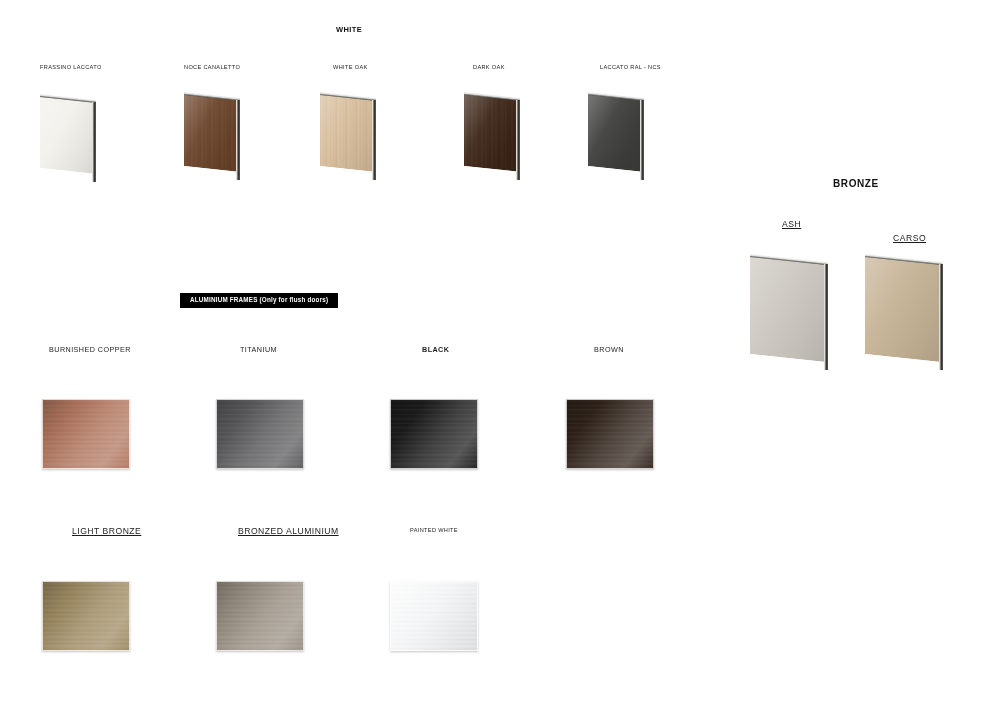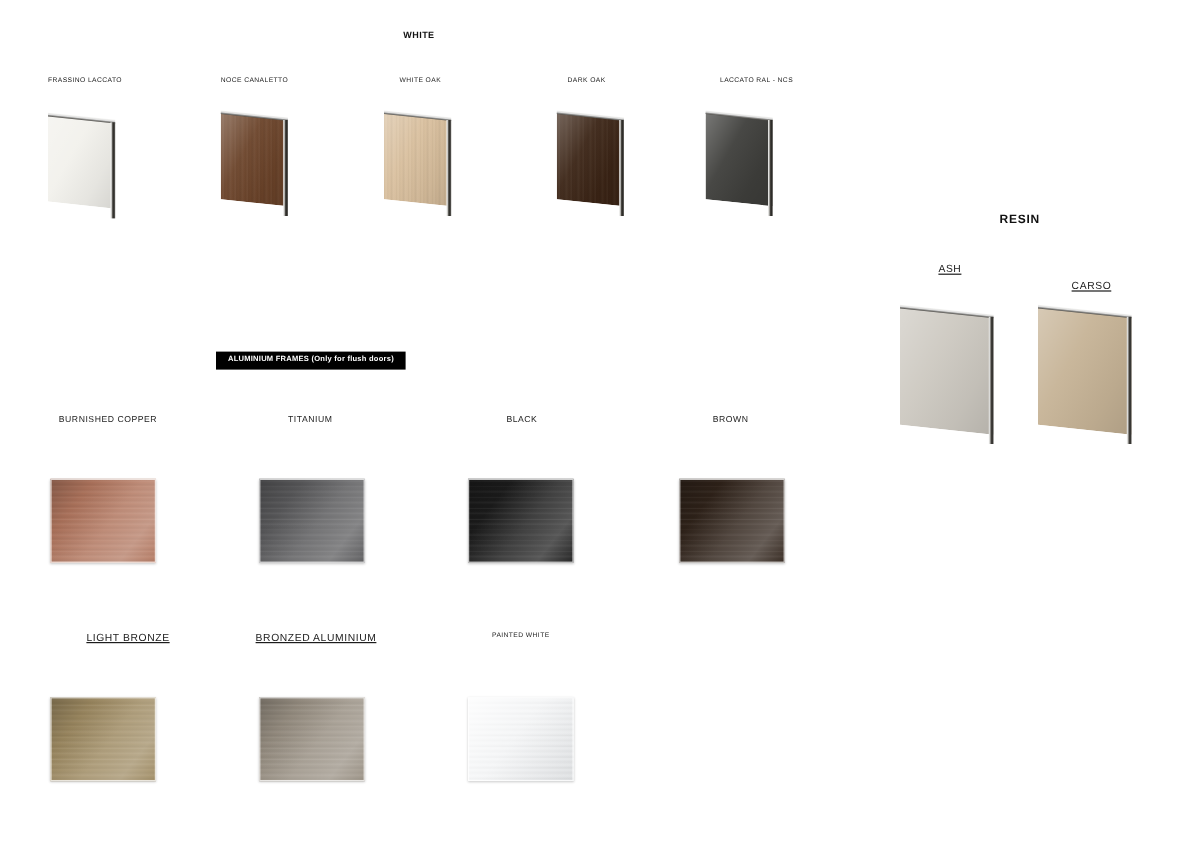--- a/index.html
+++ b/index.html
@@ -167,21 +167,21 @@
     <div class="panel3d" style="left: 588px; top: 94px; width: 56px; height: 72px;">
       <div class="face" style="transform: skewY(6deg); transform-origin: left top;">
         <div class="skin" style="background: rgb(62, 62, 59);"></div>
         <div class="sheen"></div>
       </div>
       <div class="top-edge" style="top: -2px; transform: skewY(6deg); transform-origin: left top;"></div>
       <div class="right-edge" style="height: 80px; top: 6px;"></div>
     </div>
   </div>
 
-<div class="abs section-title" id="resin-title">RESIN</div>
+<div class="abs section-title" id="resin-title">BRONZE</div>
 
 <div id="resin-labels">
     <div class="abs swatch-label lbl-lg" style="left: 782px; top: 219px;">ASH</div>
     <div class="abs swatch-label lbl-lg" style="left: 893px; top: 219px; margin-top: 14px;">CARSO</div>
   </div>
 <div id="resin-swatches">
     <div class="panel3d" style="left: 750px; top: 256px; width: 78px; height: 98px;">
       <div class="face" style="transform: skewY(6deg); transform-origin: left top;">
         <div class="skin" style="background: rgb(205, 201, 193);"></div>
         <div class="sheen"></div>
@@ -197,24 +197,24 @@
       <div class="top-edge" style="top: -2px; transform: skewY(6deg); transform-origin: left top;"></div>
       <div class="right-edge" style="height: 106px; top: 8px;"></div>
     </div>
   </div>
 
 <div class="abs" id="alu-banner">ALUMINIUM FRAMES (Only for flush doors)</div>
 
 <div id="frame-labels">
     <div class="abs swatch-label lbl-md" style="left: 49px; top: 345px;">BURNISHED COPPER</div>
     <div class="abs swatch-label lbl-md" style="left: 240px; top: 345px;">TITANIUM</div>
-    <div class="abs swatch-label lbl-md" style="left: 422px; top: 345px;">BLACK</div>
+    <div class="abs swatch-label lbl-md" style="left: 422px; top: 345px; font-weight: bold;">BLACK</div>
     <div class="abs swatch-label lbl-md" style="left: 594px; top: 345px;">BROWN</div>
     <div class="abs swatch-label lbl-lg" style="left: 72px; top: 526px;">LIGHT BRONZE</div>
-    <div class="abs swatch-label lbl-lg" style="left: 200px; top: 526px; padding-left: 13px;">BRONZED ALUMINIUM</div>
+    <div class="abs swatch-label lbl-lg" style="left: 225px; top: 526px; padding-left: 13px;">BRONZED ALUMINIUM</div>
     <div class="abs swatch-label " style="left: 410px; top: 527px;">PAINTED WHITE</div>
   </div>
 <div id="frame-swatches">
     <div class="metal" style="left: 42px; top: 399px; width: 88px; height: 70px;">
       <div class="base" style="background: rgb(179, 119, 95);"></div>
       <div class="brush"></div>
       <div class="diag"></div>
       <div class="rim"></div>
     </div>
     <div class="metal" style="left: 216px; top: 399px; width: 88px; height: 70px;">

